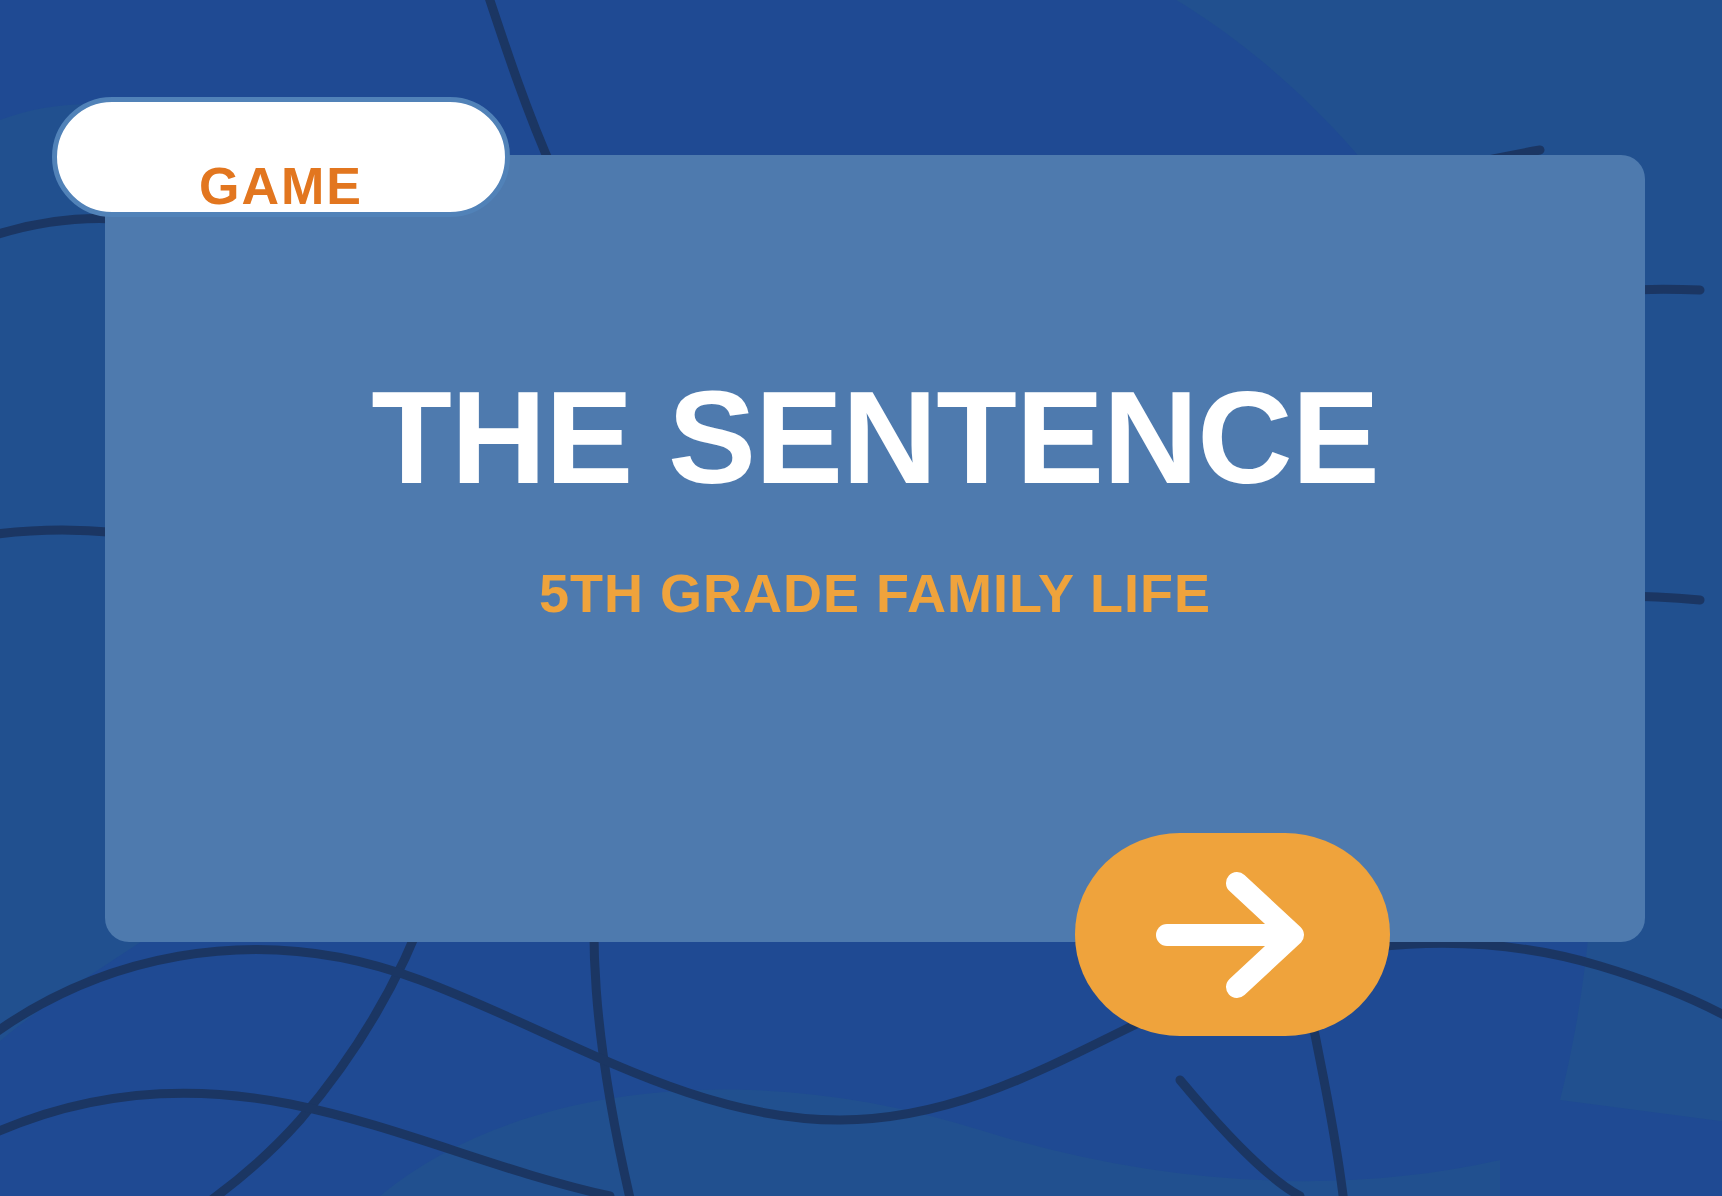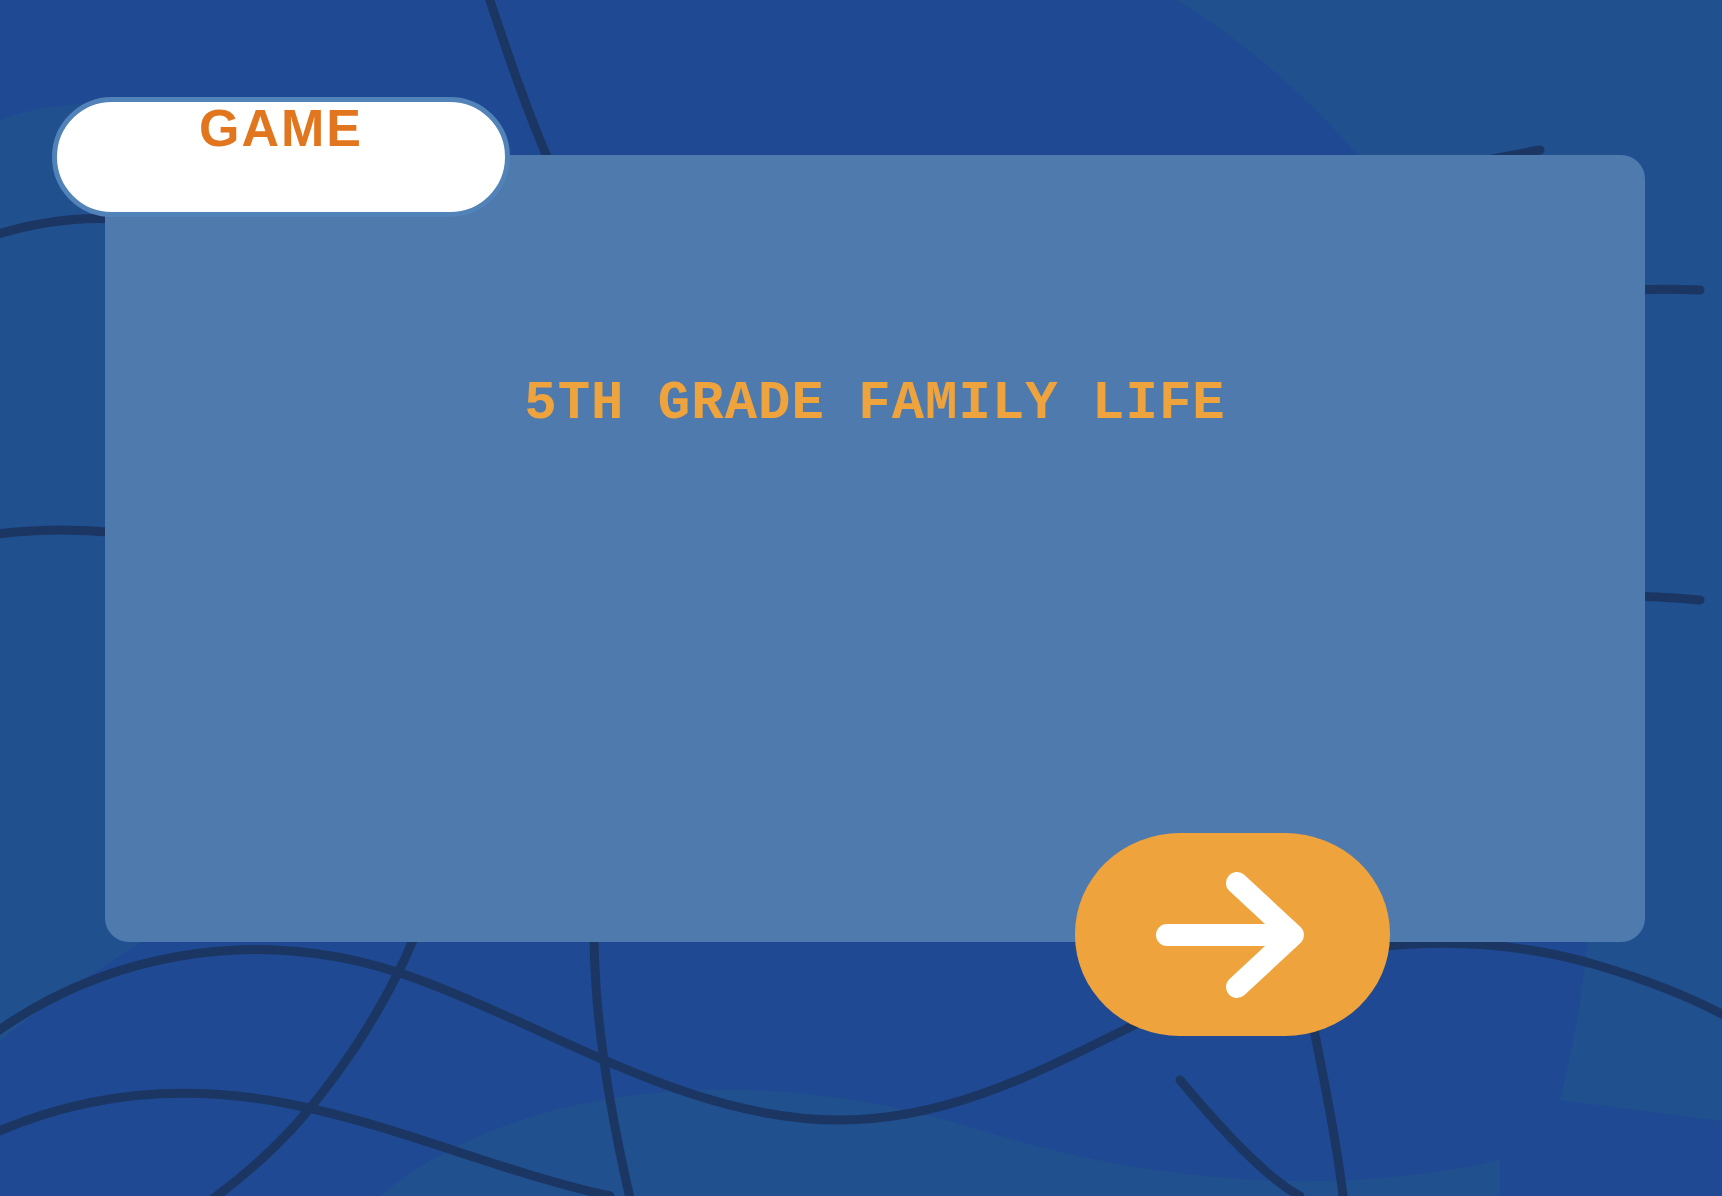--- a/index.html
+++ b/index.html
@@ -22,21 +22,21 @@
   }
   
   #game-pill {
     position:absolute;
     left:52px; top:97px;
     width:458px; height:120px;
     background:#FFFFFF;
     border:5px solid #5182B8;
     border-radius:60px;
     display:flex;
-    align-items:flex-start;
+    align-items:flex-end;
     justify-content:center;
     z-index:6;
   }
   #game-pill .pill-label {
     color:#E2761F;
     font-size:52px;
     font-weight:bold;
     letter-spacing:2px;
     line-height:1;
     font-family:"Liberation Sans", sans-serif;
@@ -60,27 +60,27 @@
     color:#FFFFFF;
     font-weight:bold;
     font-size:132px;
     line-height:0.98;
     letter-spacing:-1px;
     font-family:"Liberation Sans", sans-serif;
     white-space:nowrap;
   }
   #title-line-2 { margin-top:36px; }
   #card-subtitle {
-    margin-top:40px;
+    margin-top:64px;
     color:#EFA33C;
     font-weight:bold;
     font-size:54px;
     letter-spacing:1px;
     line-height:1;
-    font-family:Liberation Mono, monospace;
+    font-family:Liberation Sans, sans-serif;
     white-space:nowrap;
   }
   
   #next-button {
     position:absolute;
     left:1075px; top:833px;
     width:315px; height:203px;
     background:#EFA33C;
     border-radius:105px/101px;
     z-index:8;
@@ -112,20 +112,21 @@
       <path d="M-40 1150 C 60 1096, 170 1080, 290 1104 C 400 1126, 500 1172, 610 1196"></path>
       <path d="M1400 330 C 1490 300, 1590 286, 1700 290"></path>
       <path d="M1400 620 C 1490 600, 1590 590, 1700 600"></path>
       <path d="M1180 1080 C 1230 1140, 1270 1180, 1300 1196"></path>
       <path d="M-40 540 C 60 520, 170 530, 270 570"></path>
     </g>
   </svg>
 
   <div id="main-card">
     <div id="card-inner">
+      <div class="title-line" id="title-line-2">THE SENTENCE</div>
       <div id="card-subtitle">5TH GRADE FAMILY LIFE</div>
     </div>
   </div>
 
   <div id="game-pill">
     <span class="pill-label">GAME</span>
   </div>
 
   <div id="next-button" role="button">
     <span>

